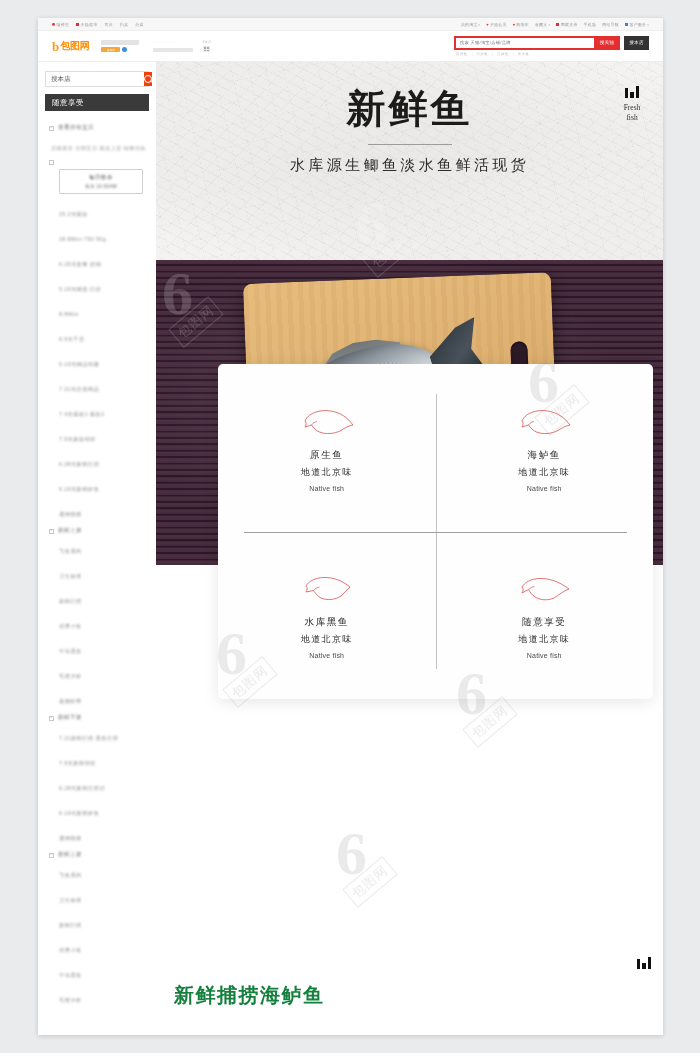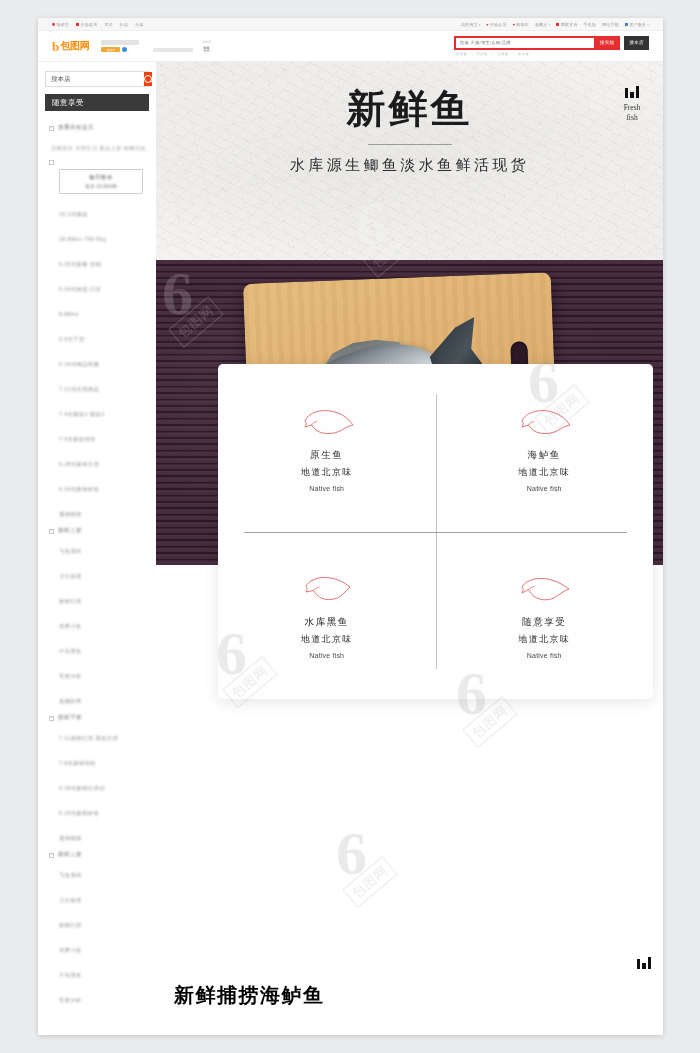--- a/index.html
+++ b/index.html
@@ -339,21 +339,21 @@
   .fcell { display: flex; flex-direction: column; align-items: center; justify-content: center; gap: 2px; }
   .fish-ico { width: 58px; height: 30px; margin-bottom: 13px; }
   .fname { font-size: 9.6px; color: #2b2b2b; letter-spacing: 1.5px; text-align: center; }
   .fdesc { font-size: 9px; color: #2b2b2b; letter-spacing: 1.4px; margin-top: 2px; }
   .fen { font-size: 7px; color: #4a4a4a; letter-spacing: .2px; margin-top: 4px; }
 
   
   .bottom { position: absolute; left: 0; right: 0; bottom: 0; height: 112px; background: #fff; }
   .bottom-title {
     position: absolute; left: 18px; bottom: 24px;
-    font-size: 20px; font-weight: 700; color: #000000; letter-spacing: 1.5px; text-align: center;
+    font-size: 20px; font-weight: 700; color: #15803d; letter-spacing: 1.5px; text-align: center;
   }
   .bottom-bars { position: absolute; right: 12px; bottom: 64px; }
 
   
   .wm { position: absolute; inset: 0; pointer-events: none; z-index: 9; overflow: hidden; }
   .wm-unit { position: absolute; opacity: .17; }
   .wm-6 {
     font-family: "Liberation Serif", serif; font-weight: 700;
     color: #fff; line-height: 1;
   }

